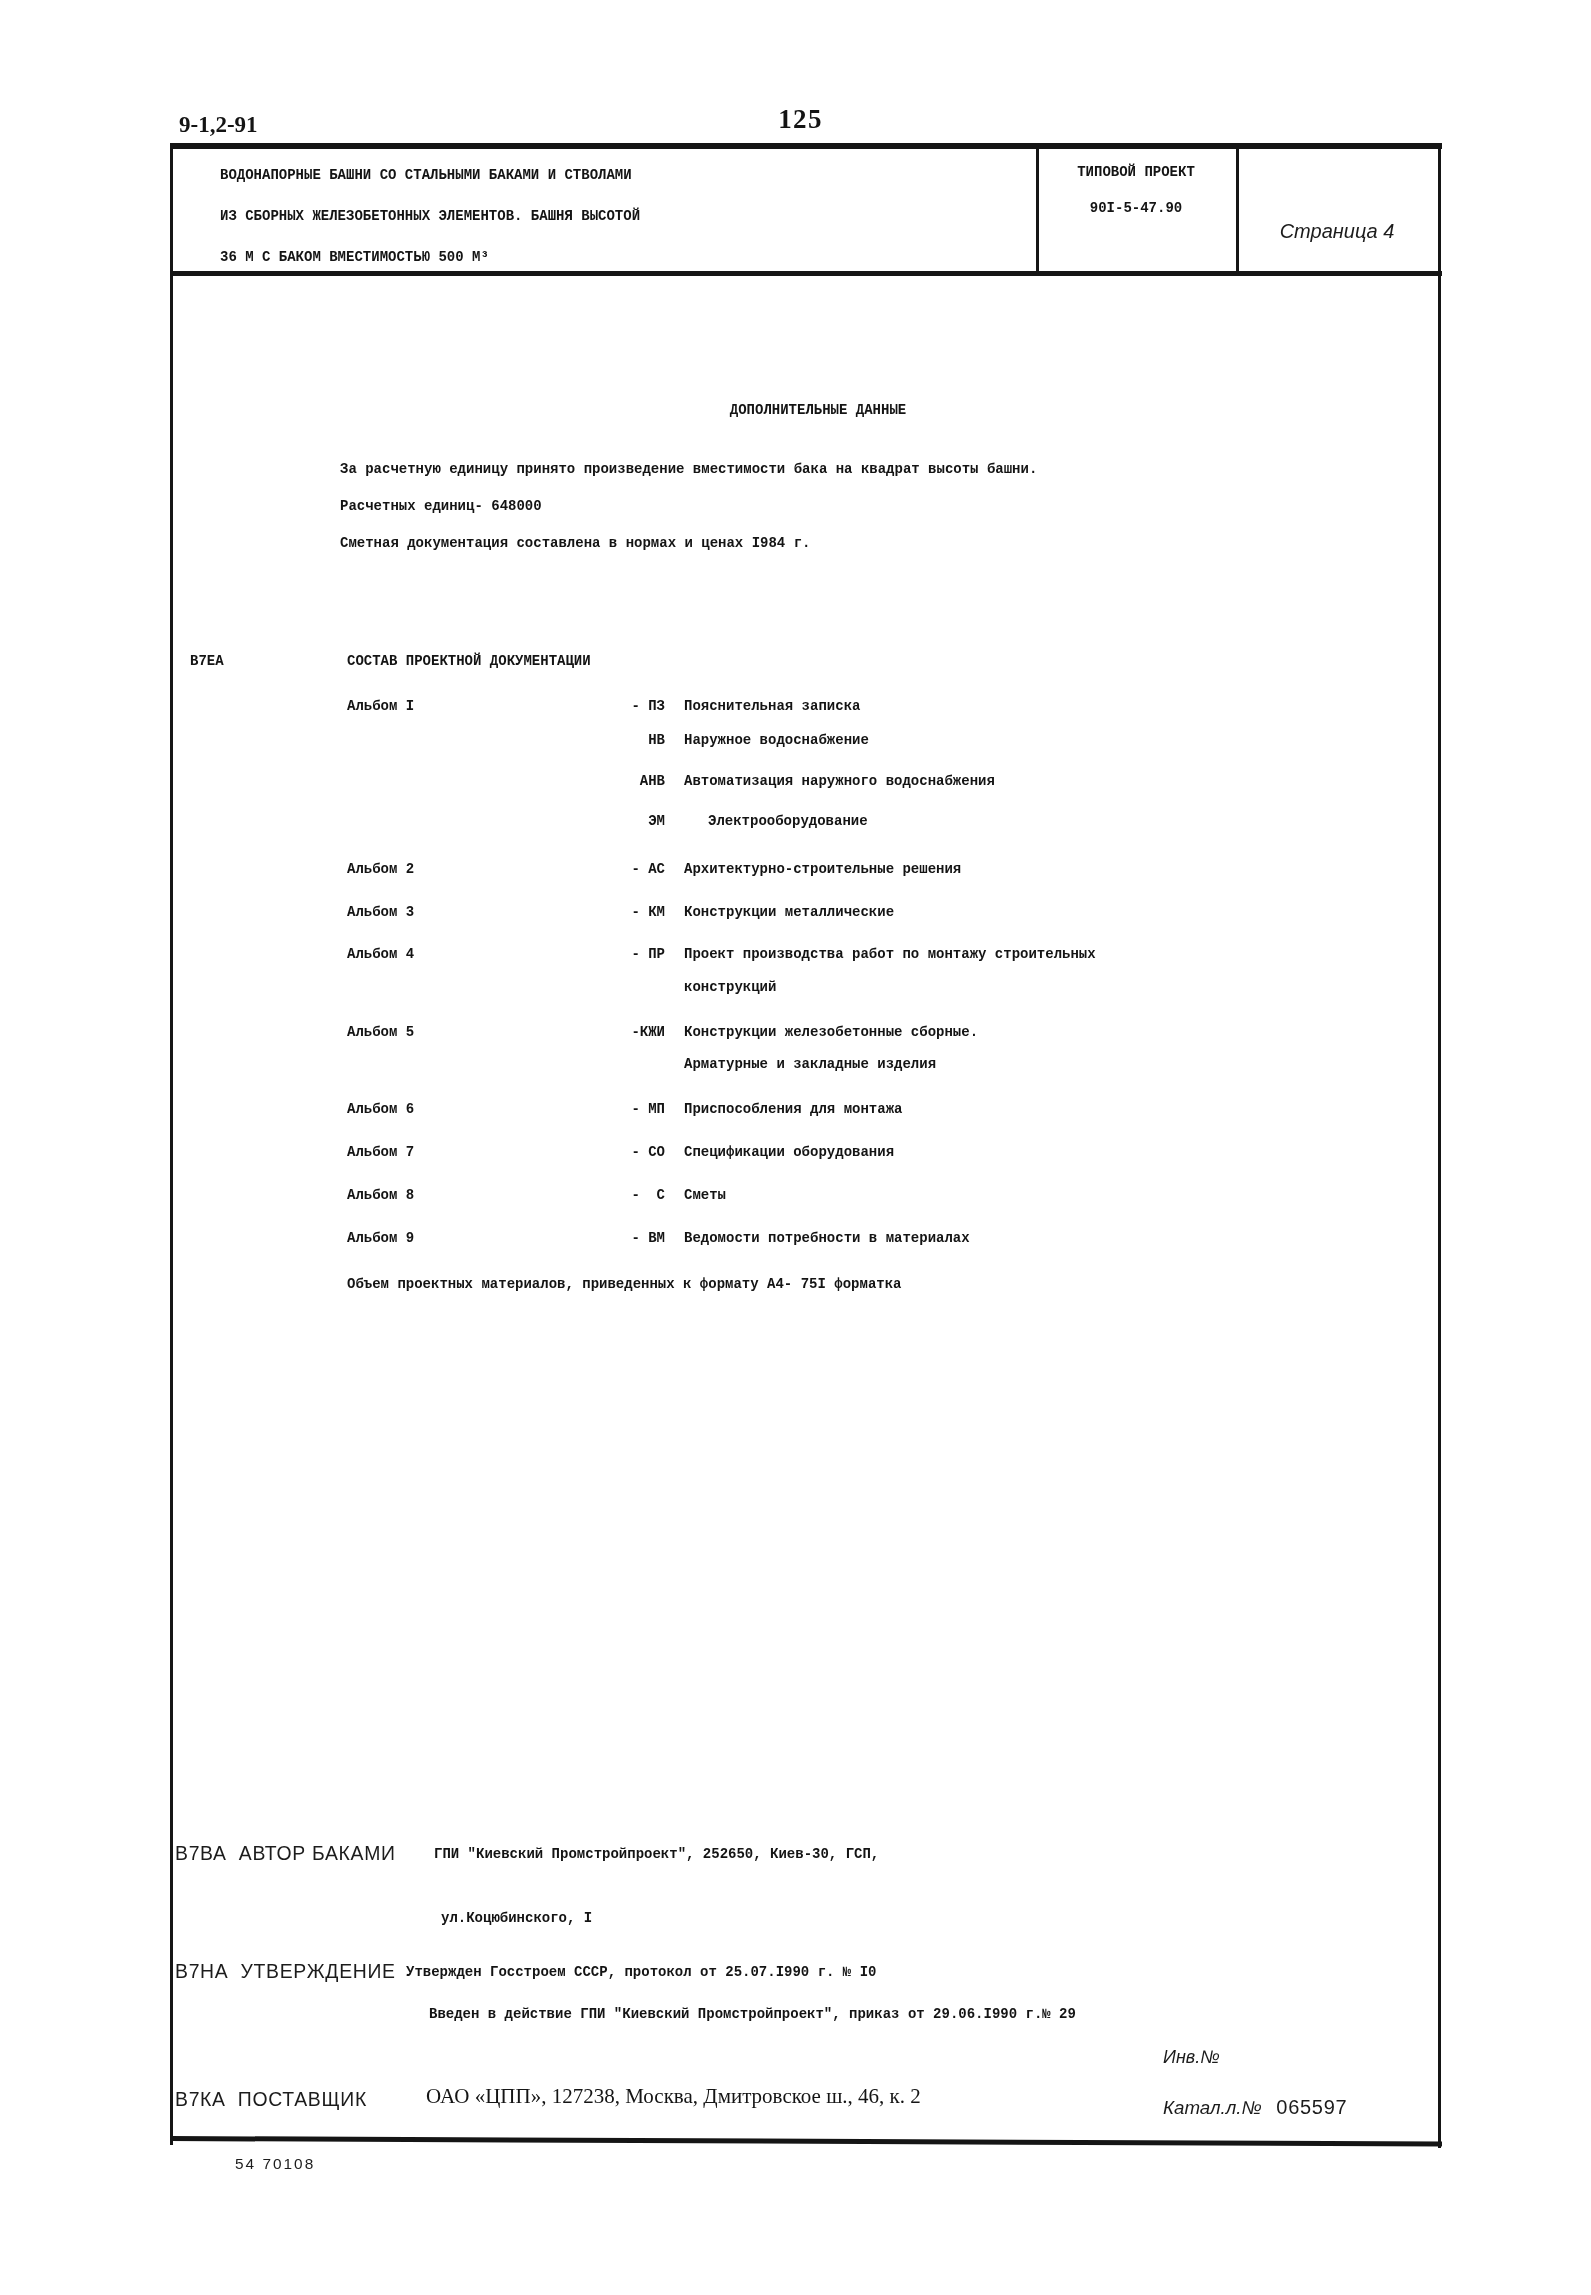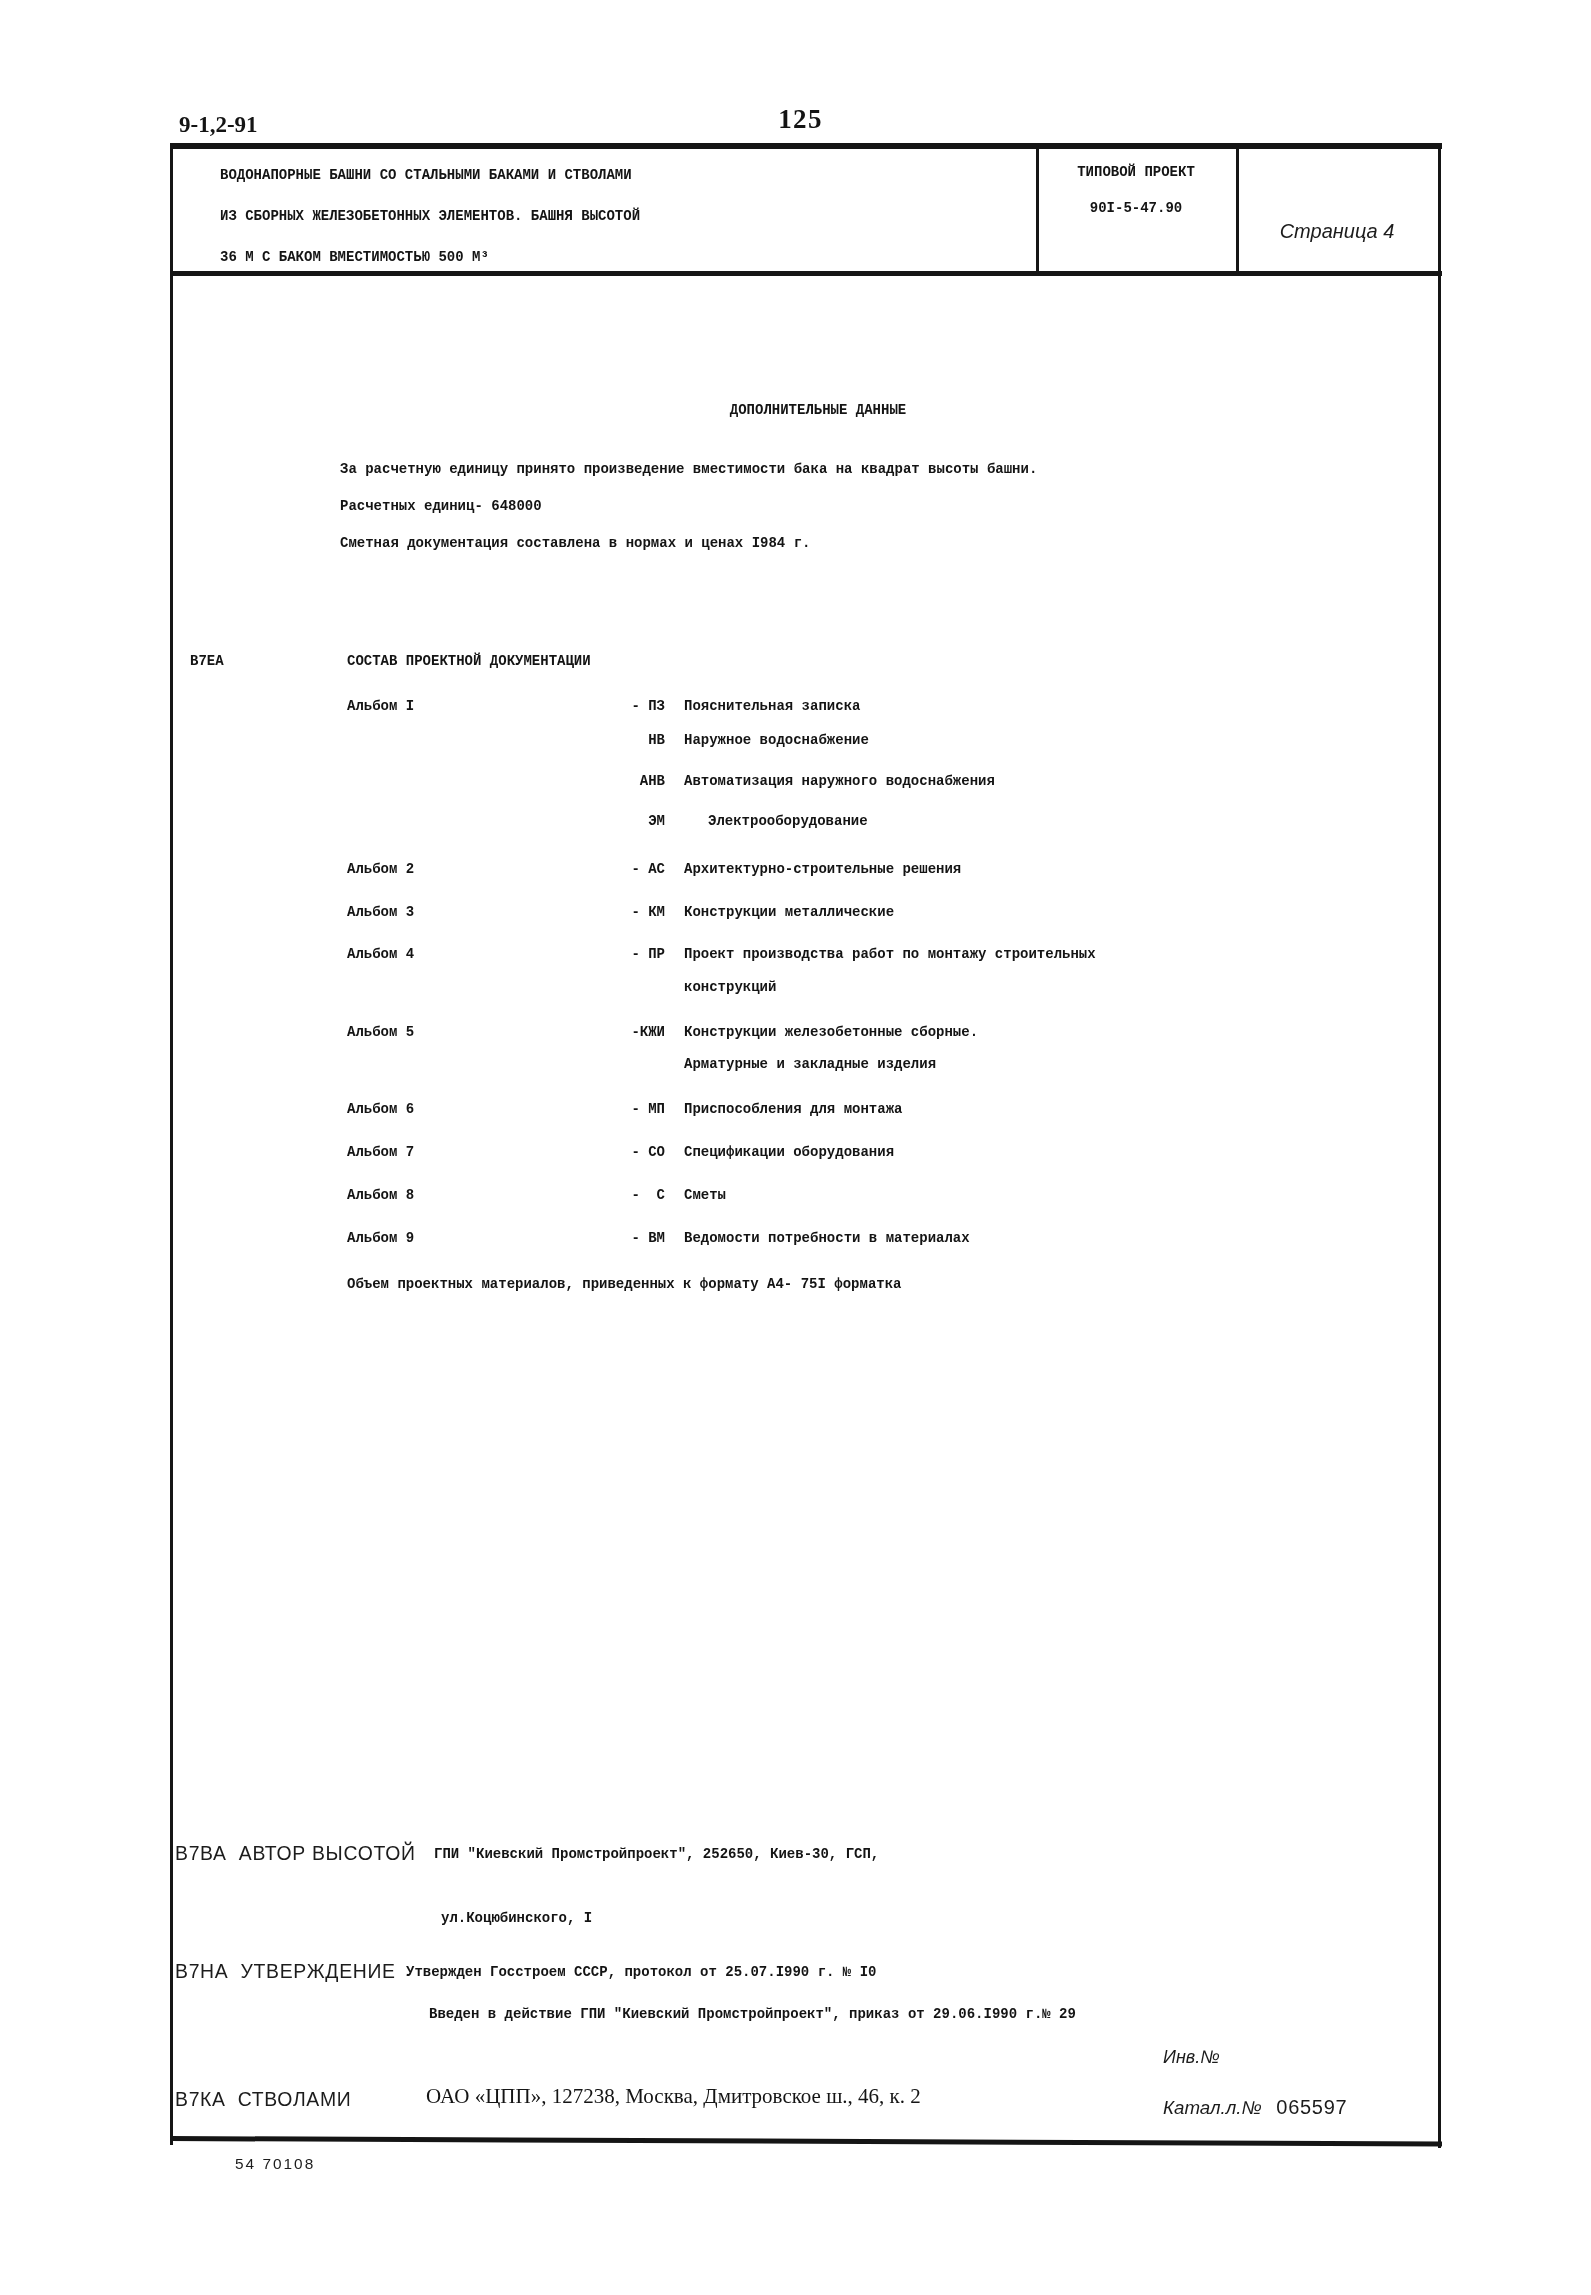--- a/index.html
+++ b/index.html
@@ -138,35 +138,35 @@
 </div>
 <div class="abs" style="left:0;top:1226px;">
   <span class="abs tw" style="left:347px;">Альбом 9</span>
   <span class="abs tw" style="left:561px;width:104px;text-align:right;display:inline-block;">- ВМ</span>
   <span class="abs tw" style="left:684px;">Ведомости потребности в материалах</span>
 </div>
 
 <div class="abs tw" style="left:347px;top:1272px;">Объем проектных материалов, приведенных к формату А4- 75I форматка</div>
 
 <div class="abs" style="left:175px;top:1842px;">
-  <span class="cat">В7ВА</span><span class="cat" style="margin-left:12px;">АВТОР ВЫСОТОЙ</span>
+  <span class="cat">В7ВА</span><span class="cat" style="margin-left:12px;">АВТОР БАКАМИ</span>
 </div>
 <div class="abs tw" style="left:434px;top:1842px;">ГПИ "Киевский Промстройпроект", 252650, Киев-30, ГСП,</div>
 <div class="abs tw" style="left:441px;top:1882px;margin-top:24px;">ул.Коцюбинского, I</div>
 
 <div class="abs" style="left:175px;top:1960px;">
   <span class="cat">В7НА</span><span class="cat" style="margin-left:12px;">УТВЕРЖДЕНИЕ</span>
 </div>
 <div class="abs tw" style="left:406px;top:1960px;">Утвержден Госстроем СССР, протокол от 25.07.I990 г. № I0</div>
 <div class="abs tw" style="left:429px;top:2002px;">Введен в действие ГПИ "Киевский Промстройпроект", приказ от 29.06.I990 г.№ 29</div>
 
 <div class="abs hand" style="left:1163px;top:2047px;font-size:18px;">Инв.№</div>
 
 <div class="abs" style="left:175px;top:2088px;">
-  <span class="cat">В7КА</span><span class="cat" style="margin-left:12px;">СТВОЛАМИ</span>
+  <span class="cat">В7КА</span><span class="cat" style="margin-left:12px;">ПОСТАВЩИК</span>
 </div>
 <div class="abs serif" style="left:426px;top:2084px;font-size:21px;">ОАО «ЦПП», 127238, Москва, Дмитровское ш., 46, к. 2</div>
 
 <div class="abs" style="left:1163px;top:2096px;">
   <span class="hand" style="font-size:18.7px;">Катал.л.№</span><span class="cat" style="margin-left:14.7px;font-size:20px;">065597</span>
 </div>
 
 <div class="abs cat" style="left:235px;top:2155px;font-size:15.4px;letter-spacing:2px;">54 70108</div>
 
 

